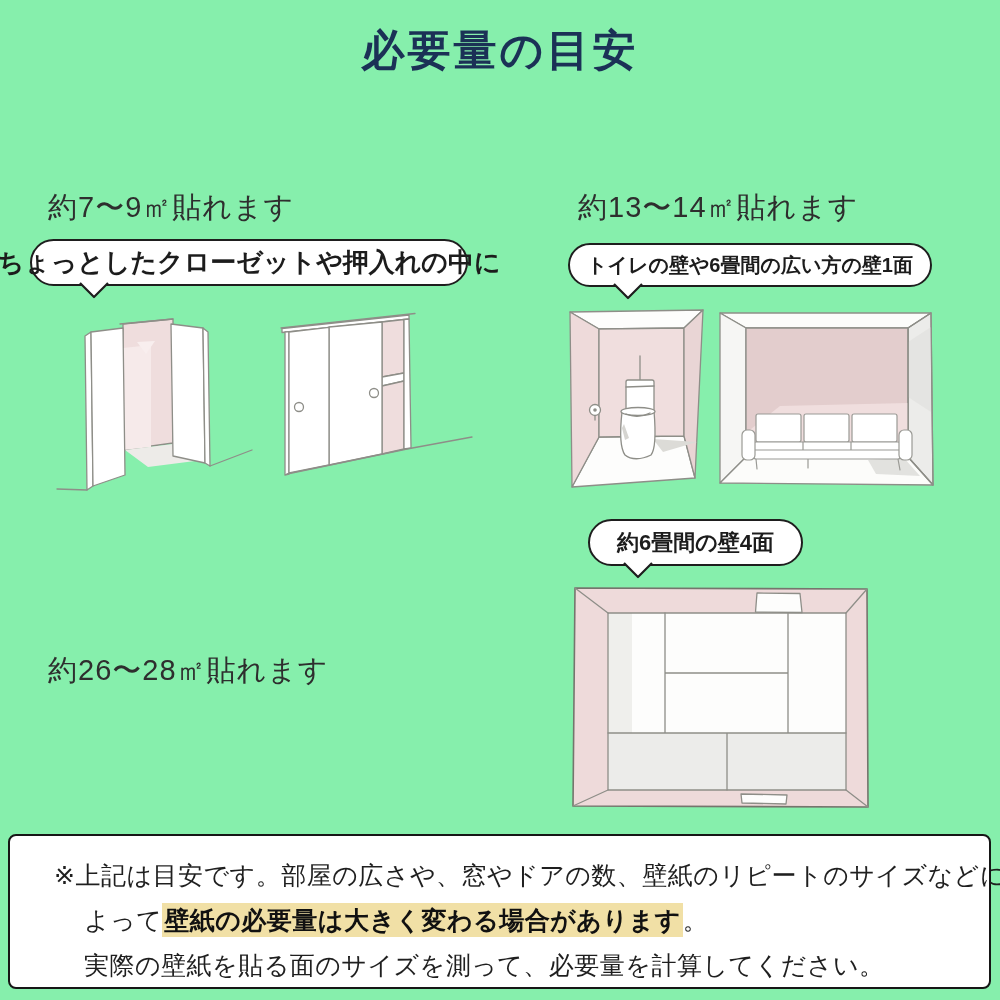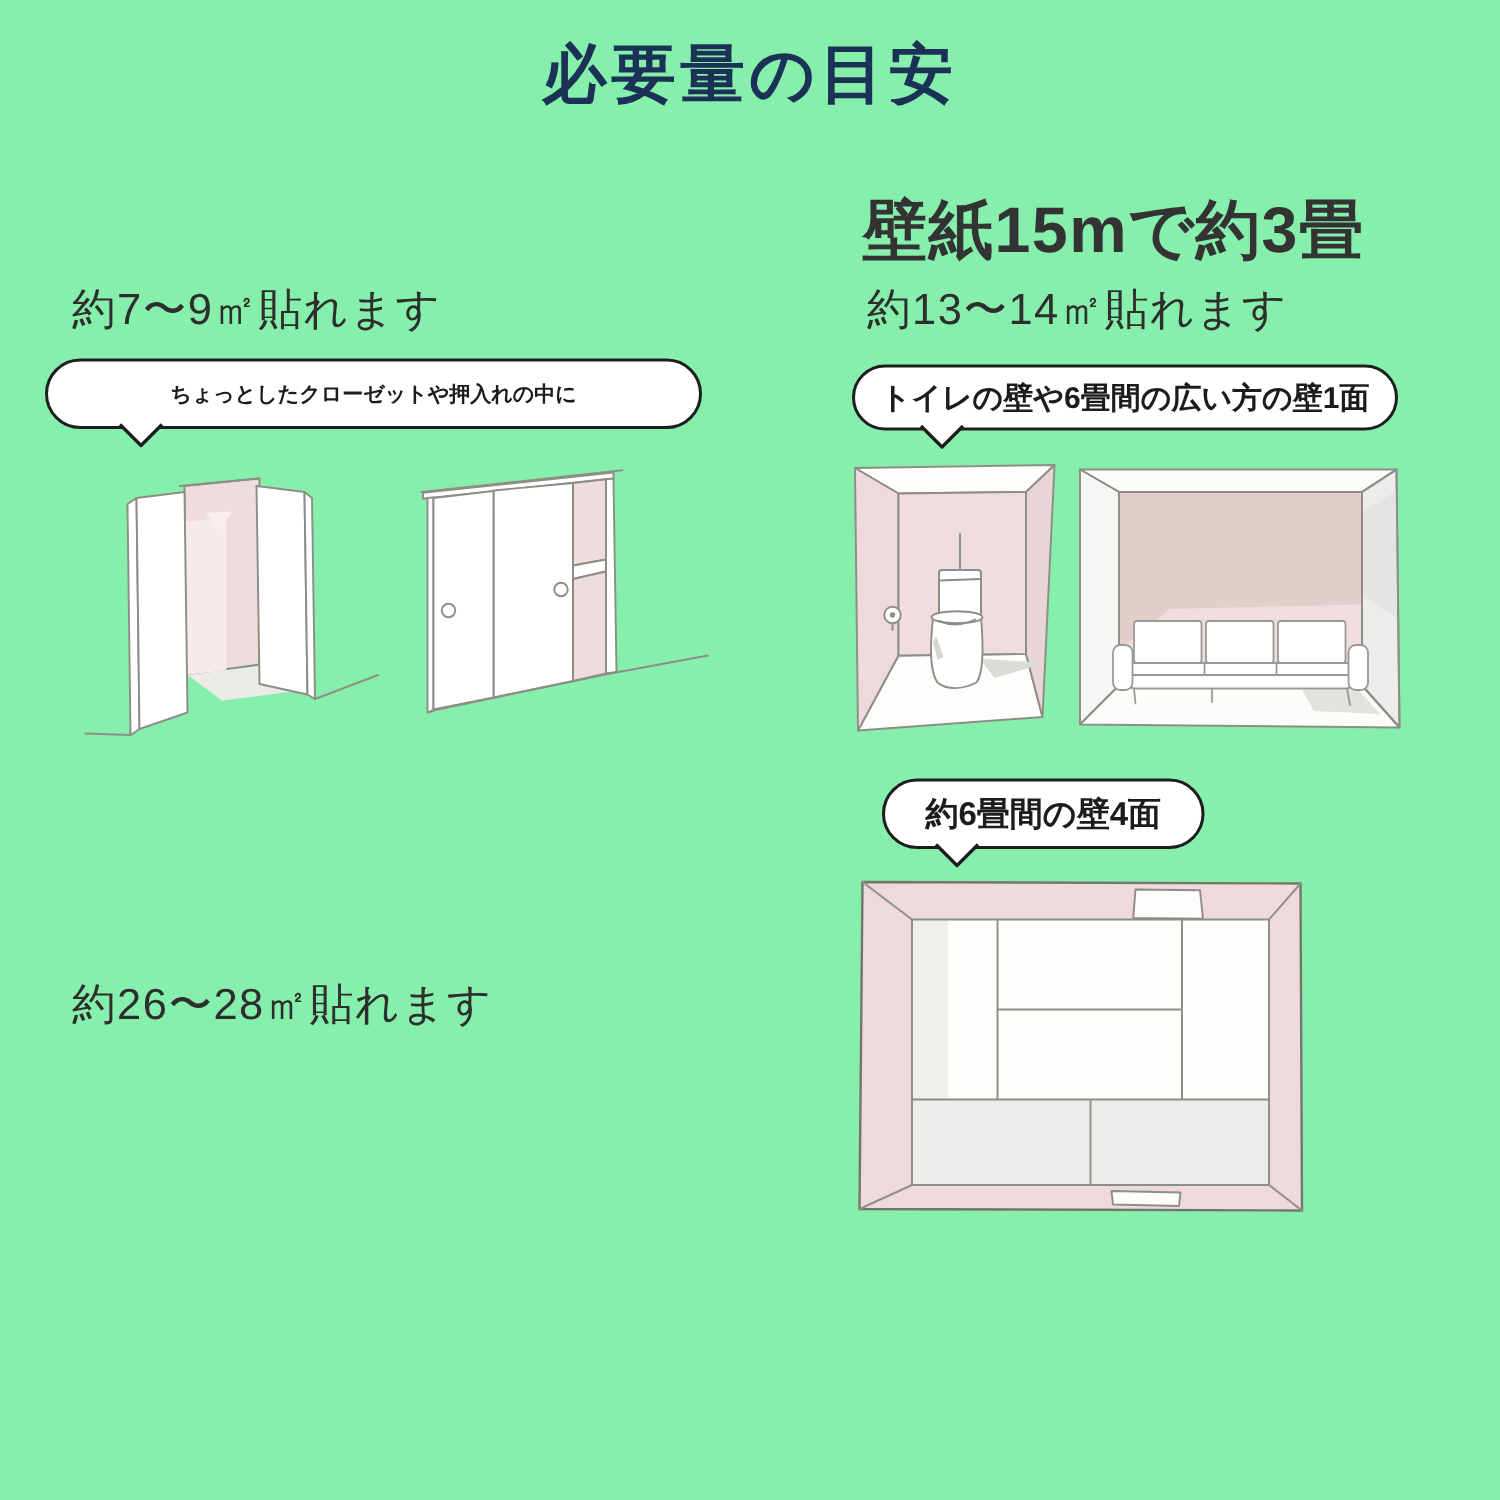--- a/index.html
+++ b/index.html
@@ -40,21 +40,21 @@
 </style>
 </head>
 <body>
 
 <div class="page">
 
   <div class="abs page-title" style="color: rgb(27, 49, 86);">必要量の目安</div>
 
   <div class="abs h-sub" style="left:48px;top:192px;">約7〜9㎡貼れます</div>
 
-  <div class="abs bubble" style="left:30px;top:239px;width:438px;height:47px;font-size:14px;">
+  <div class="abs bubble" style="left:30px;top:239px;width:438px;height:47px;font-size:26px;">
     <span>ちょっとしたクローゼットや押入れの中に</span>
     <svg class="tail" style="left:46px;" width="32" height="17" viewBox="0 0 32 17">
       <path d="M2,1 L16,15 L30,1" fill="#ffffff" stroke="#1e1e1e" stroke-width="2.2" stroke-linejoin="round"></path>
     </svg>
   </div>
 
   <svg class="abs" style="left:45px;top:298px;" width="430" height="215" viewBox="0 0 430 215" fill="none" stroke="#8e8e88" stroke-width="1.3" stroke-linejoin="round" stroke-linecap="round">
     <g>
       <path d="M78,26 L128,21 L128,145 L78,152 Z" fill="#efdddd"></path>
       <path d="M78,50 L106,47 L106,149 L78,152 Z" fill="#f6eaea" stroke="none"></path>
@@ -77,21 +77,20 @@
       <path d="M337,88 L359,83 L359,151 L337,156 Z" fill="#efdddd"></path>
       <path d="M359,21.5 L364,21 L366,150 L359,151 Z" fill="#ffffff"></path>
       <path d="M284,29 L337,24 L337,156 L284,167 Z" fill="#ffffff"></path>
       <path d="M244,34 L284,29.3 L284,167 L244,175 Z" fill="#ffffff"></path>
       <circle cx="254" cy="109" r="4.5" fill="#ffffff"></circle>
       <circle cx="329" cy="95" r="4.5" fill="#ffffff"></circle>
       <path d="M242,176 L362,151 L427,139"></path>
     </g>
   </svg>
 
-  <div class="abs h-big" style="left:575px;top:131px;">壁紙15mで約3畳</div>
   <div class="abs h-sub" style="left:578px;top:192px;text-align:right;">約13〜14㎡貼れます</div>
 
   <div class="abs bubble" style="left:568px;top:243px;width:364px;height:44px;font-size:20px;align-items:center;">
     <span>トイレの壁や6畳間の広い方の壁1面</span>
     <svg class="tail" style="left:42px;" width="32" height="17" viewBox="0 0 32 17">
       <path d="M2,1 L16,15 L30,1" fill="#ffffff" stroke="#1e1e1e" stroke-width="2.2" stroke-linejoin="round"></path>
     </svg>
   </div>
 
   <svg class="abs" style="left:565px;top:300px;" width="150" height="212" viewBox="0 0 150 212" fill="none" stroke="#8e8e88" stroke-width="1.3" stroke-linejoin="round" stroke-linecap="round">
@@ -154,14 +153,19 @@
     <rect x="38" y="29" width="24" height="120" fill="#efefec" stroke="none"></rect>
     <rect x="38" y="149" width="238" height="57" fill="#ececea" stroke="none"></rect>
     <path d="M38,149 L276,149 M95,29 L95,149 M218,29 L218,149 M95,89 L218,89 M157,149 L157,206"></path>
     <rect x="38" y="29" width="238" height="177"></rect>
     <path d="M5,4 L297,5 L298,223 L3,222 Z" stroke="#75756d" stroke-width="1.6"></path>
     <path d="M5,4 L38,29 M297,5 L276,29 M298,223 L276,206 M3,222 L38,206"></path>
     <path d="M187,9 L230,9.5 L232,28.5 L185.5,28 Z" fill="#fdfdfc"></path>
     <path d="M171,210 L217,211 L216,220 L172,219 Z" fill="#fdfdfc"></path>
   </svg>
 
+  <div class="abs notes-box">
+    <div class="notes-line">※上記は目安です。部屋の広さや、窓やドアの数、壁紙のリピートのサイズなどに</div>
+    <div class="notes-line notes-indent"><span>よって</span><span class="hl" style="background: rgb(241, 224, 166);">壁紙の必要量は大きく変わる場合があります</span><span>。</span></div>
+    <div class="notes-line notes-indent">実際の壁紙を貼る面のサイズを測って、必要量を計算してください。</div>
+  </div>
 
 </div>
 
 </body></html>

